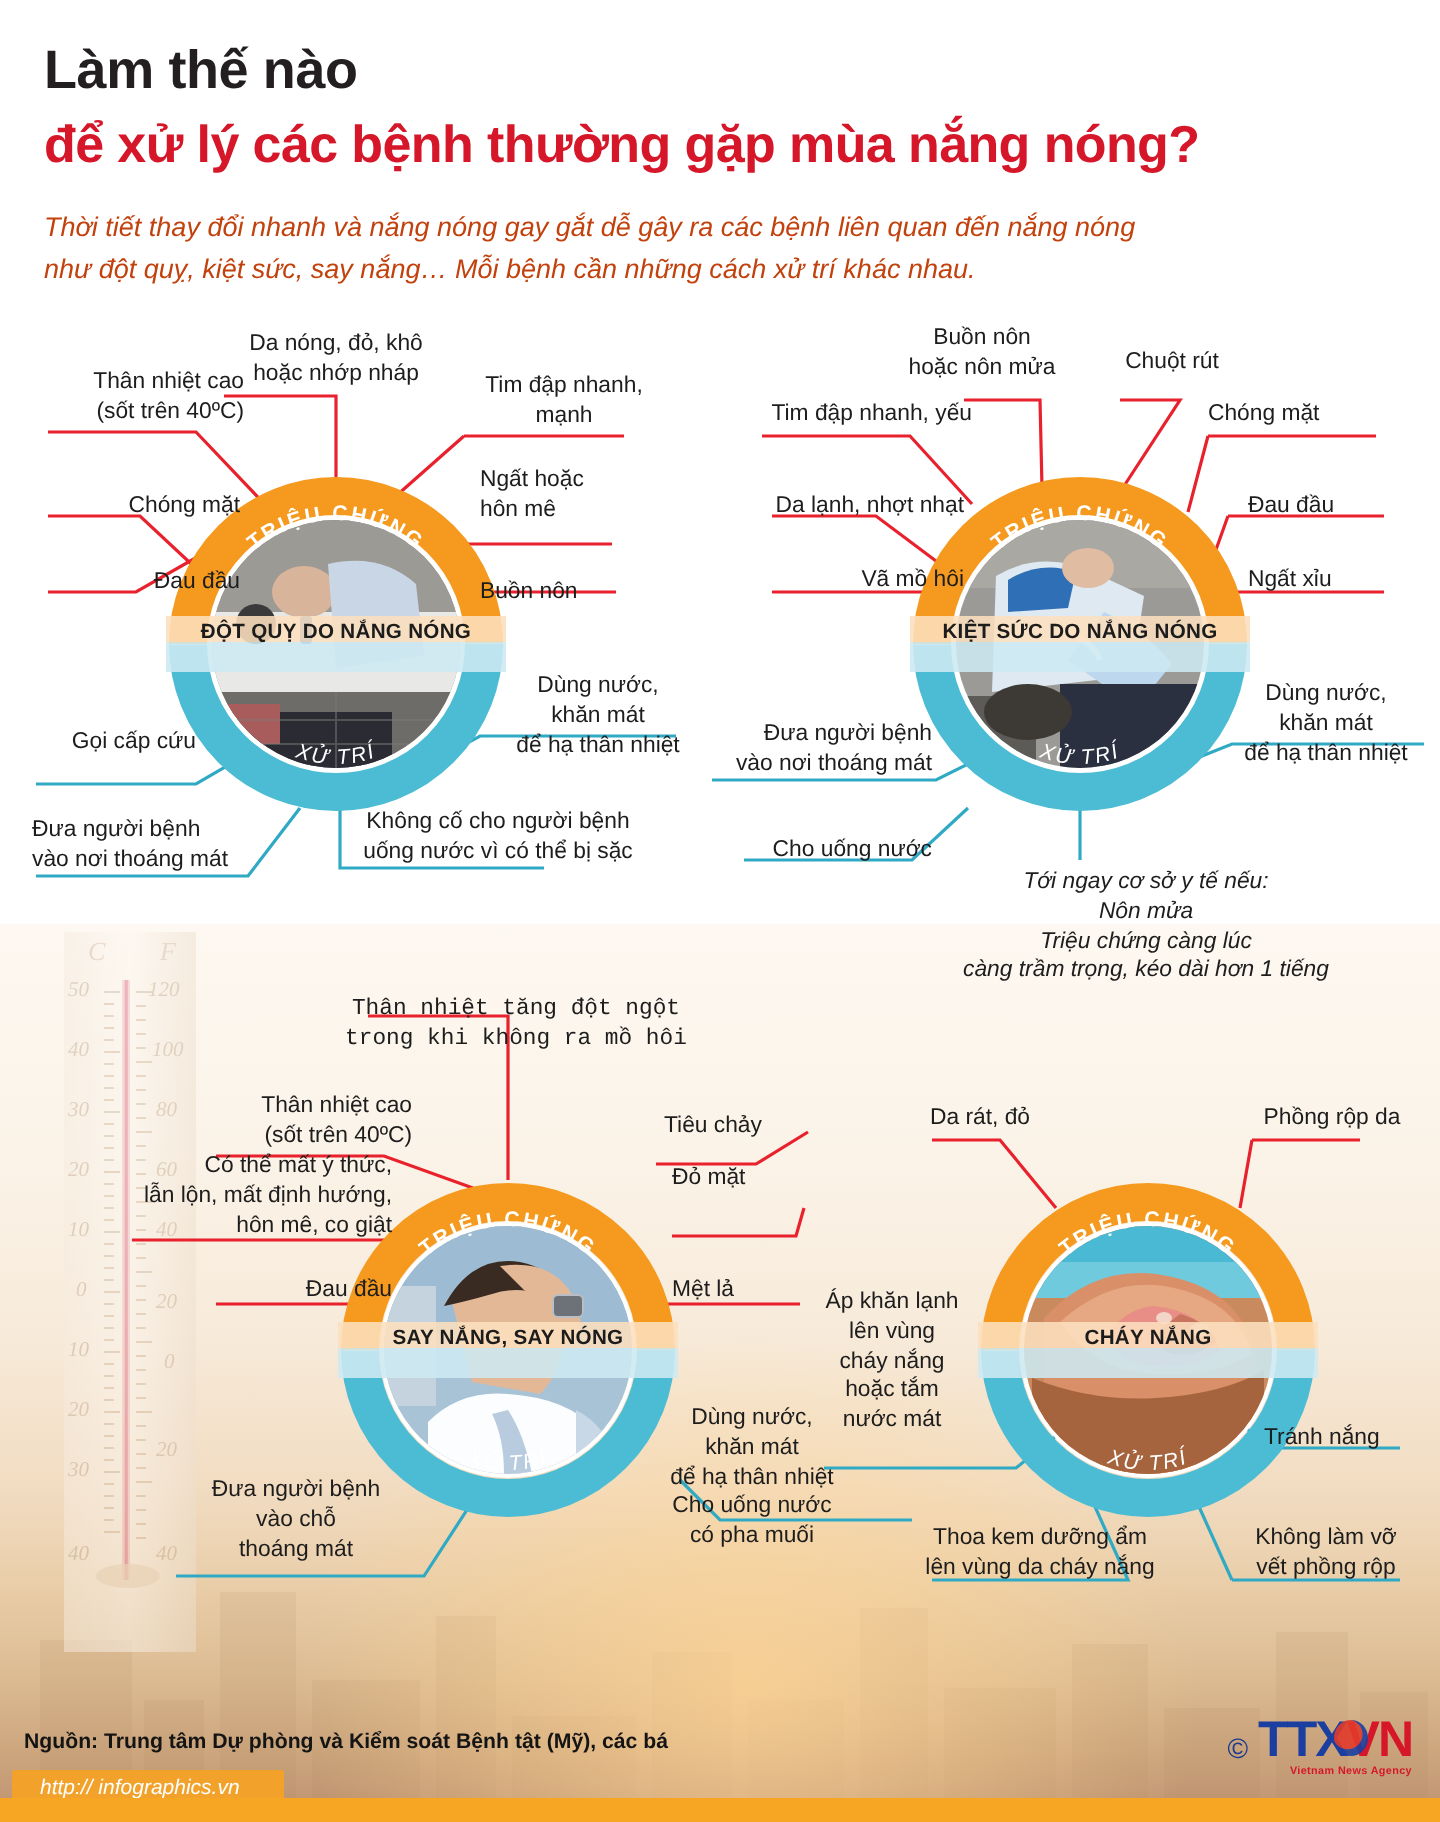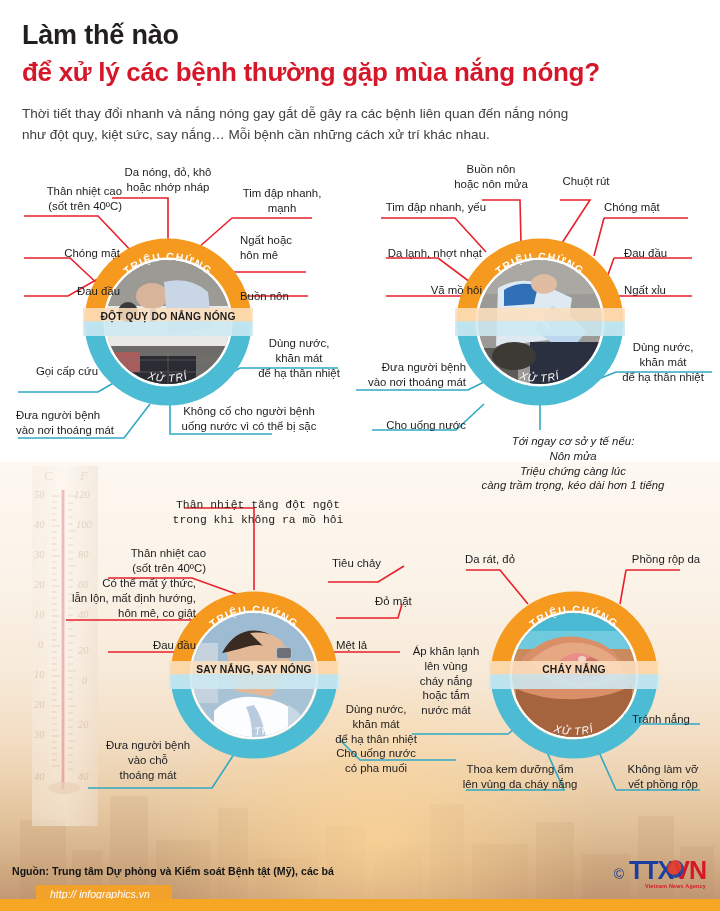--- a/index.html
+++ b/index.html
@@ -45,22 +45,23 @@
   .hdr { position: absolute; left: 22px; }
   #title-1 {
     top: 20px; font-size: 27px; font-weight: bold; color: #231f20;
     letter-spacing: -.2px;
   }
   #title-2 {
     top: 57px; font-size: 26px; font-weight: bold; color: #d6172a;
     letter-spacing: -.3px;
   }
   #subtitle {
-    top: 104px; font-size: 13.5px; color: #404040; line-height: 1.55;
+    top: 104px; font-size: 13.5px; color: #c2410c; line-height: 1.55;
     width: 660px;
+    font-style: italic;
   }
 
   
   .diagram { position: absolute; width: 168px; height: 168px; }
   .ring { position: absolute; inset: 0; }
   .photo {
     position: absolute; left: 22px; top: 22px; width: 124px; height: 124px;
     border-radius: 50%; overflow: hidden;
     box-shadow: 0 0 0 2px #ffffff;
   }
@@ -98,21 +99,21 @@
     background: linear-gradient(to right,#f6a623 0%, #f6a623 48%, #f6a623 100%);
   }
   #source {
     position: absolute; left: 12px; bottom: 34px; font-size: 10.6px;
     color: #141414; font-weight: 600;
   }
   #url-tag {
     position: absolute; left: 6px; bottom: 8px;
     background: #f2a22a; color: #ffffff;
     font-size: 10.5px; font-style: italic;
-    padding: 3px 22px 3px 14px; border-radius: 1px; margin-left: 30px;
+    padding: 3px 22px 3px 14px; border-radius: 1px;
   }
   #ttxvn { position: absolute; right: 14px; bottom: 22px; display:flex; align-items:center; gap:5px; }
   #copy-glyph { font-size: 14px; color: #1a3a8f; }
   .ttx-wrap { position: relative; }
   .ttx-main { font-size: 25px; font-weight: bold; color: #1b3fa0; letter-spacing: -1px; line-height:1; }
   .ttx-main .red { color: #d6172a; }
   .ttx-sub { font-size: 5.4px; color: #d6172a; font-weight: bold; text-align: right; letter-spacing: .2px; }
   .ttx-dot {
     position: absolute; left: 38px; top: 2px; width: 17px; height: 18px;
     background: radial-gradient(circle at 40% 40%, #e13a2b 0 48%, #1b3fa0 52% 100%);
@@ -325,20 +326,21 @@
       <rect x="52" y="82" width="72" height="42" fill="#2a3040"></rect>
       <rect x="0" y="88" width="40" height="36" fill="#5d5b57"></rect>
       <ellipse cx="36" cy="96" rx="22" ry="14" fill="#3d3a36"></ellipse>
       <path d="M54 56 q14 4 18 14" stroke="#ffffff" stroke-width="3" fill="none"></path>
     </svg>
   </div>
   <div class="band">
       <div class="b1"></div>
       <div class="b2"></div>
     </div>
+  <div class="band-label">KIỆT SỨC DO NẮNG NÓNG</div>
   <svg class="arc-text" viewBox="0 0 168 168">
     <defs>
       <path id="arcTop2" d="M 22,84 A 62,62 0 0 1 146,84"></path>
       <path id="arcBot2" d="M 24,84 A 60,60 0 0 0 144,84"></path>
     </defs>
     <text font-size="10.6" font-weight="bold" letter-spacing="1.3">
       <textPath href="#arcTop2" startOffset="50%" text-anchor="middle">TRIỆU CHỨNG</textPath>
     </text>
     <text font-size="10.6" font-style="italic" letter-spacing="1.1">
       <textPath href="#arcBot2" startOffset="50%" text-anchor="middle">XỬ TRÍ</textPath>
@@ -404,21 +406,21 @@
       <textPath href="#arcBot3" startOffset="50%" text-anchor="middle">XỬ TRÍ</textPath>
     </text>
   </svg>
 </div>
 
 <div class="callout c" style="left:160px; top:498px; width:196px;font-family:Liberation Mono, monospace;">Thân nhiệt tăng đột ngột
 trong khi không ra mồ hôi</div>
 <div class="callout r" style="left:96px; top:546px; width:110px;">Thân nhiệt cao
 (sốt trên 40ºC)</div>
 <div class="callout l" style="left:332px; top:556px; width:84px;">Tiêu chảy</div>
-<div class="callout l" style="left:336px; top:594px; width:84px;margin-left:39px;">Đỏ mặt</div>
+<div class="callout l" style="left:336px; top:582px; width:84px;">Đỏ mặt</div>
 <div class="callout l" style="left:336px; top:638px; width:84px;">Mệt lả</div>
 <div class="callout r" style="left:44px; top:576px; width:152px;">Có thể mất ý thức,
 lẫn lộn, mất định hướng,
 hôn mê, co giật</div>
 <div class="callout r" style="left:96px; top:638px; width:100px;">Đau đầu</div>
 
 <div class="callout c" style="left:86px; top:738px; width:124px;">Đưa người bệnh
 vào chỗ
 thoáng mát</div>
 <div class="callout c" style="left:316px; top:702px; width:120px;">Dùng nước,

